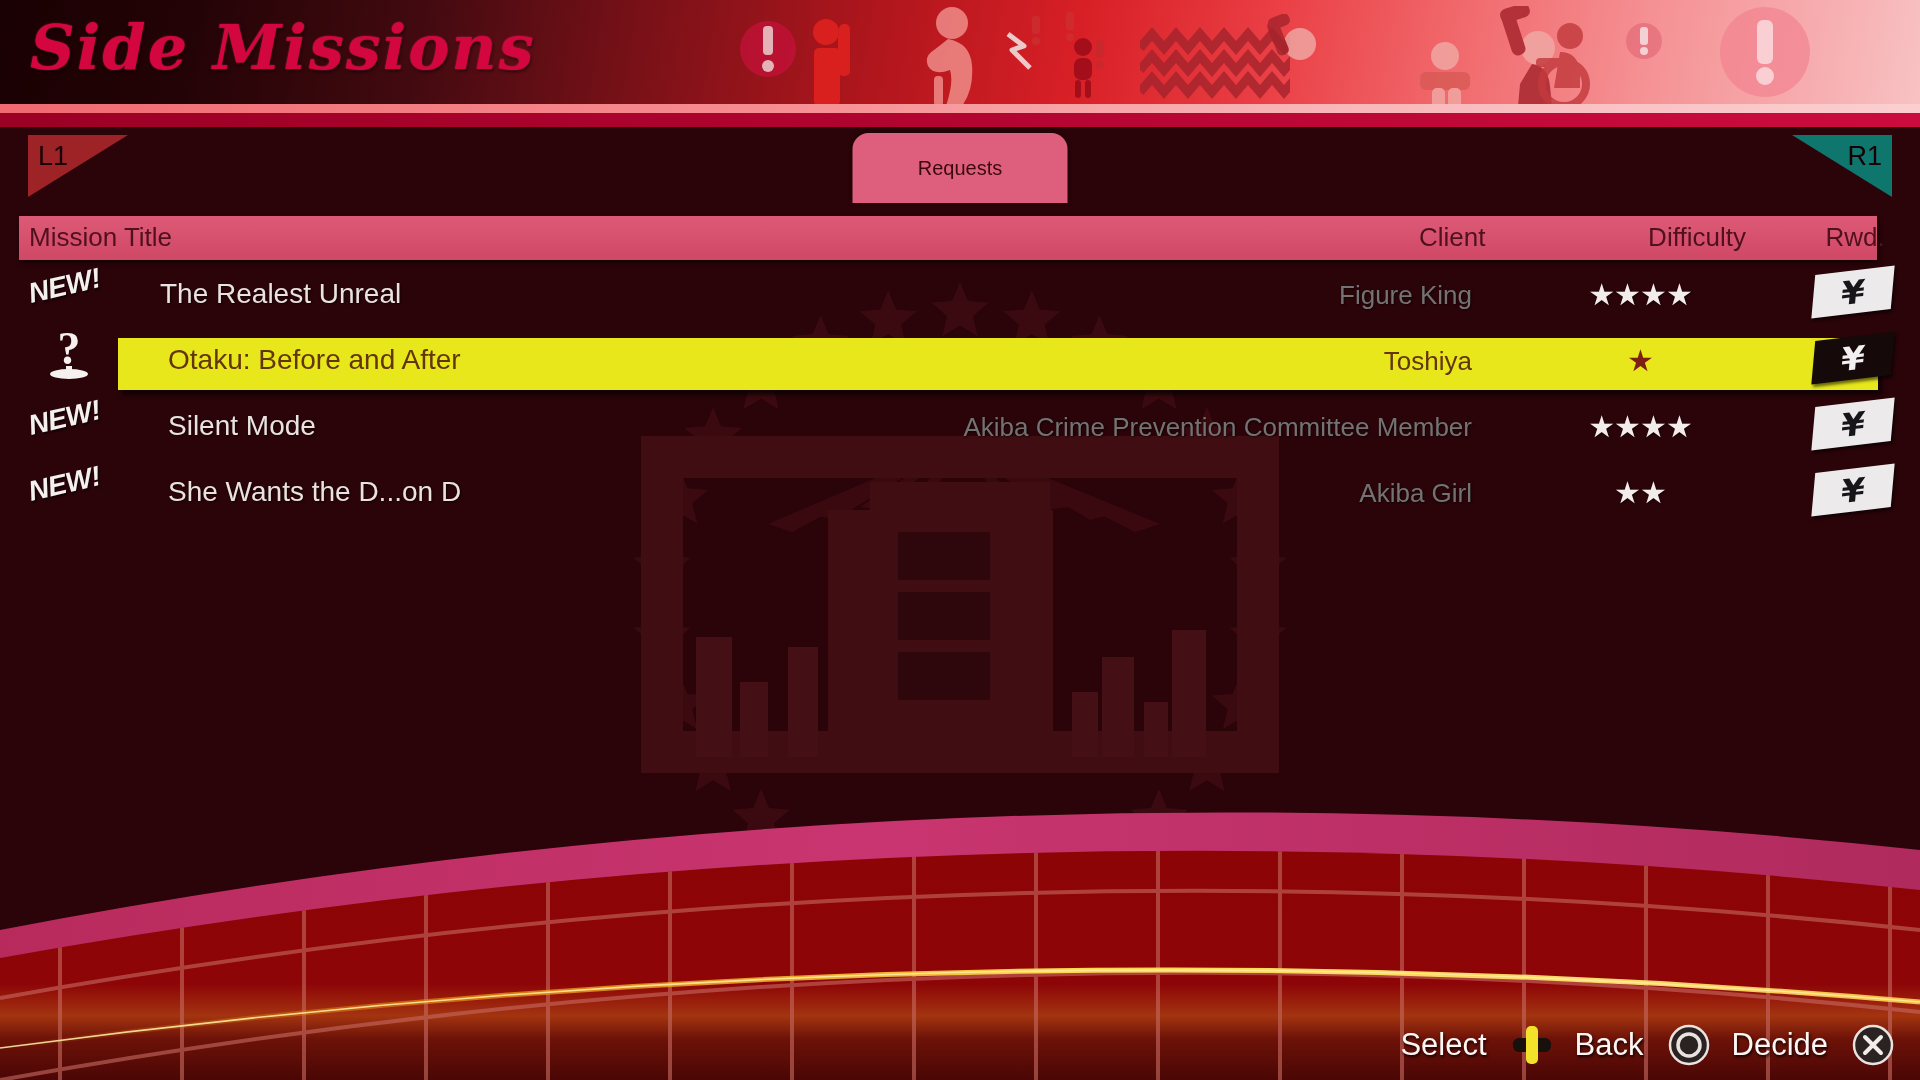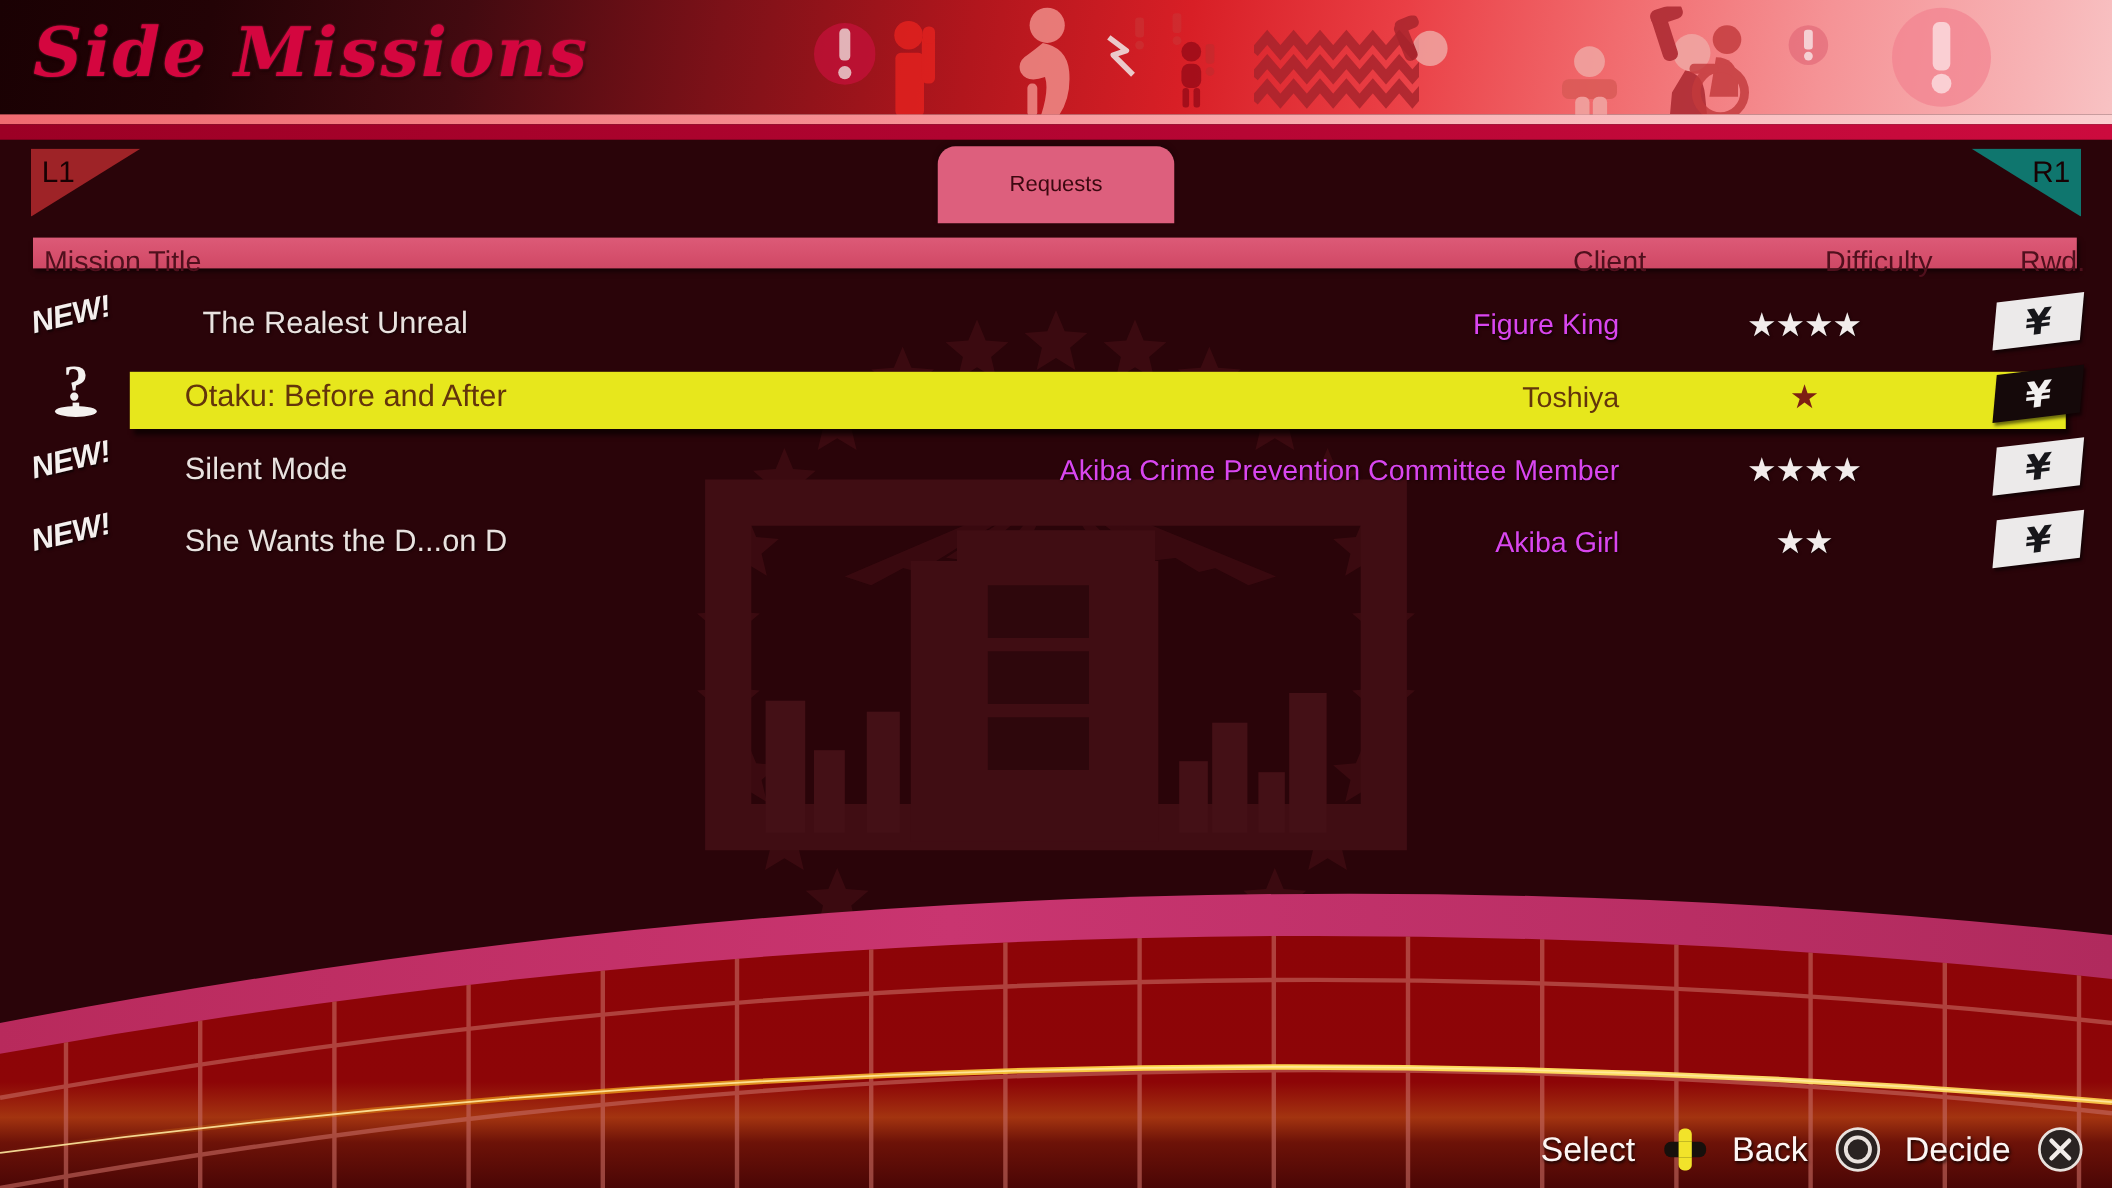--- a/index.html
+++ b/index.html
@@ -82,22 +82,22 @@
     border-radius:16px 16px 0 0;
     color:#3b0810;
     font-size:20px;
     display:flex; align-items:center; justify-content:center;
     box-shadow:0 -2px 5px rgba(0,0,0,.25);
     padding:0 26px;
   }
 
   
   #colhead {
-    position:absolute; left:30px; top:216px;
-    width:1858px; height:28px;
+    position:absolute; left:19px; top:216px;
+    width:1858px; height:44px;
     background:linear-gradient(180deg,#dc5a77 0%, #d6506d 55%, #cf4865 100%);
     box-shadow:2px 3px 4px rgba(0,0,0,.5);
     color:#50101d;
     font-size:26px;
   }
   #colhead .ch { position:absolute; top:6px; white-space:nowrap; }
   #ch-mission { left:10px; }
   #ch-client  { left:1400px; width:120px; text-align:left; }
   #ch-diff    { left:1598px; width:160px; text-align:center; }
   #ch-rwd     { left:1790px; width:92px; text-align:center; }
@@ -137,21 +137,21 @@
     position:absolute; left:48px; top:6px;
     font-size:28px;
     color:#e9e2df;
     white-space:nowrap;
     text-shadow:1px 1px 2px rgba(0,0,0,.55);
   }
   .row.selected .m-title { color:#63350b; text-shadow:none; }
   .m-client {
     position:absolute; right:448px; top:8px;
     font-size:26px;
-    color:#d946ef;
+    color:#737373;
     white-space:nowrap;
     text-shadow:1px 1px 2px rgba(0,0,0,.55);
   }
   .row.selected .m-client { color:#63350b; text-shadow:none; }
   .m-diff {
     position:absolute; right:150px; top:5px;
     width:260px; text-align:center;
     font-size:30px;
     color:#f2eceb;
     letter-spacing:-1px;
@@ -383,21 +383,21 @@
     <div class="ch" id="ch-mission">Mission Title</div>
     <div class="ch" id="ch-client">Client</div>
     <div class="ch" id="ch-diff">Difficulty</div>
     <div class="ch" id="ch-rwd">Rwd.</div>
   </div>
 
   <div id="list">
       <div class="row" style="top: 0px;">
         <div class="row-bar"></div>
         <div class="badge-new">NEW!</div>
-        <div class="m-title" style="left: 184px;">The Realest Unreal</div>
+        <div class="m-title" style="left: 160px;">The Realest Unreal</div>
         <div class="m-client">Figure King</div>
         <div class="m-diff">★★★★</div>
         <div class="m-rwd">
           <div class="bill">¥</div>
         </div>
       </div>
       <div class="row selected" style="top: 66px;">
         <div class="row-bar"></div>
         <div class="badge-q"><svg viewBox="0 0 54 56" width="54" height="56">
             <text x="27" y="40" text-anchor="middle" font-size="46" font-weight="700" font-family="Liberation Serif, serif" fill="#f4f1ef">?</text>

